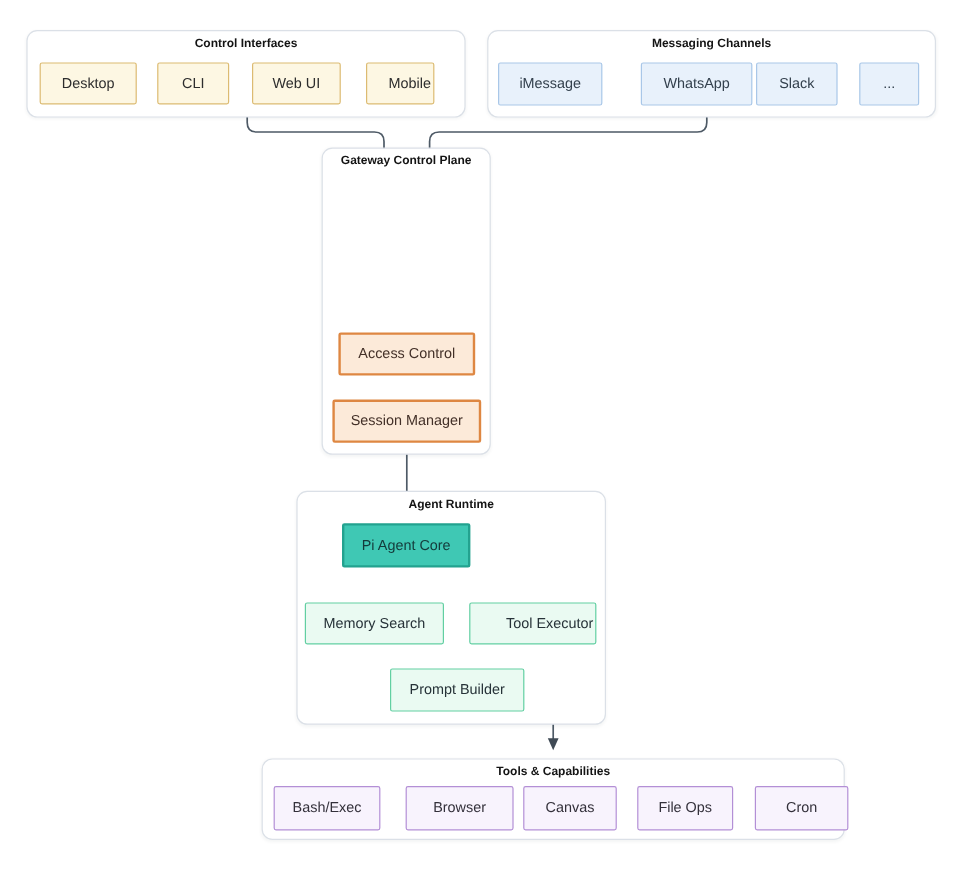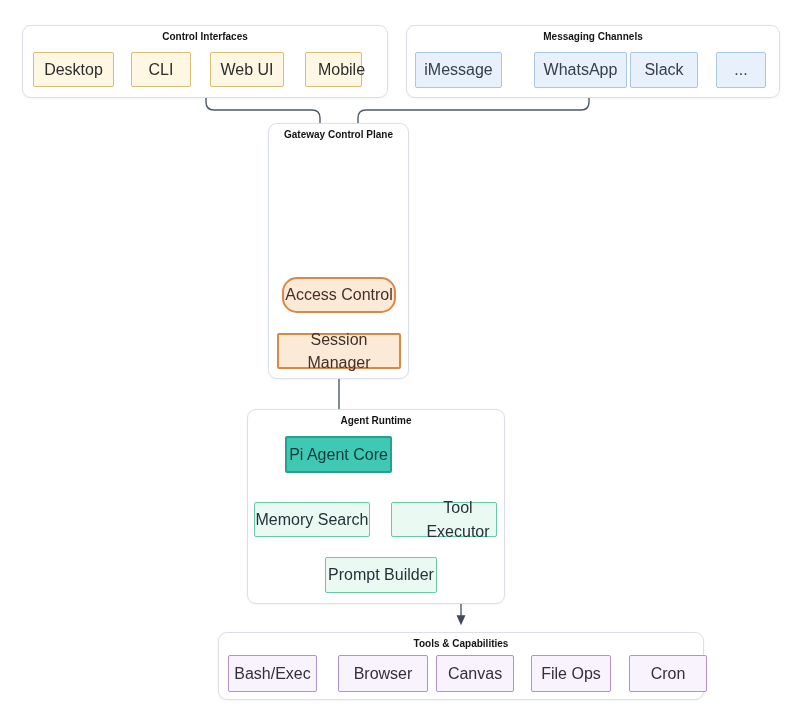--- a/index.html
+++ b/index.html
@@ -3,21 +3,21 @@
 <meta charset="utf-8">
 <style>
   html,body{margin:0;padding:0;background:#ffffff;}
   .canvas{position:relative;width:800px;height:726px;background:#ffffff;
           font-family:"Liberation Sans",sans-serif;overflow:hidden;}
   .group{position:absolute;background:#ffffff;border:1px solid #dbe0e7;
          border-radius:9px;box-shadow:0 1px 3px rgba(20,30,40,.05);}
   .group-title{position:absolute;top:5px;left:0;right:0;text-align:center;
          font-size:10px;font-weight:bold;color:#141414;white-space:nowrap;}
   .node{position:absolute;display:flex;flex-direction:column;align-items:center;
-        justify-content:center;font-size:16px;color:#2d2d2d;text-align:center;
+        justify-content:center;font-size:12px;color:#2d2d2d;text-align:center;
         border-radius:2px;line-height:1.45;box-sizing:border-box;}
   .n-yellow{background:#fdf7e3;border:1.5px solid #dcbb72;}
   .n-blue{background:#e8f1fb;border:1.5px solid #a9c7e8;color:#33404d;}
   .n-red{background:#f1696a;border:2px solid #da4f4f;color:#4b2424;}
   .n-orange{background:#fcead9;border:2px solid #de8742;color:#433028;}
   .n-teal{background:#3fc8b4;border:2px solid #23a28f;color:#143a3a;}
   .n-mint{background:#eafaf2;border:1.5px solid #62cfa2;color:#263238;}
   .n-purple{background:#f8f3fd;border:1.5px solid #b38fd6;color:#33303a;}
   .edges{position:absolute;left:0;top:0;pointer-events:none;}
   .edge{fill:none;stroke:#4e5a66;stroke-width:1.4;}
@@ -66,21 +66,21 @@
   <div class="node n-yellow" style="left:33px;top:52px;width:81px;height:35px;">Desktop</div>
   <div class="node n-yellow" style="left:131px;top:52px;width:60px;height:35px;">CLI</div>
   <div class="node n-yellow" style="left:210px;top:52px;width:74px;height:35px;">Web UI</div>
   <div class="node n-yellow" style="left:305px;top:52px;width:57px;height:35px;padding-left:16px;">Mobile</div>
 
   <div class="node n-blue" style="left:415px;top:52px;width:87px;height:36px;">iMessage</div>
   <div class="node n-blue" style="left:520px;top:52px;width:93px;height:36px;margin-left:14px;">WhatsApp</div>
   <div class="node n-blue" style="left:630px;top:52px;width:68px;height:36px;">Slack</div>
   <div class="node n-blue" style="left:716px;top:52px;width:50px;height:36px;">...</div>
 
-  <div class="node n-orange" style="left:282px;top:277px;width:114px;height:36px;border-radius:15px;">Access Control</div>
+  <div class="node n-orange" style="left:282px;top:277px;width:114px;height:36px;">Access Control</div>
   <div class="node n-orange" style="left:277px;top:333px;width:124px;height:36px;">Session Manager</div>
 
   <div class="node n-teal" style="left:285px;top:436px;width:107px;height:37px;">Pi Agent Core</div>
   <div class="node n-mint" style="left:254px;top:502px;width:116px;height:35px;">Memory Search</div>
   <div class="node n-mint" style="left:391px;top:502px;width:106px;height:35px;padding-left:28px;">Tool Executor</div>
   <div class="node n-mint" style="left:325px;top:557px;width:112px;height:36px;">Prompt Builder</div>
 
   <div class="node n-purple" style="left:228px;top:655px;width:89px;height:37px;">Bash/Exec</div>
   <div class="node n-purple" style="left:338px;top:655px;width:90px;height:37px;">Browser</div>
   <div class="node n-purple" style="left:436px;top:655px;width:78px;height:37px;">Canvas</div>

